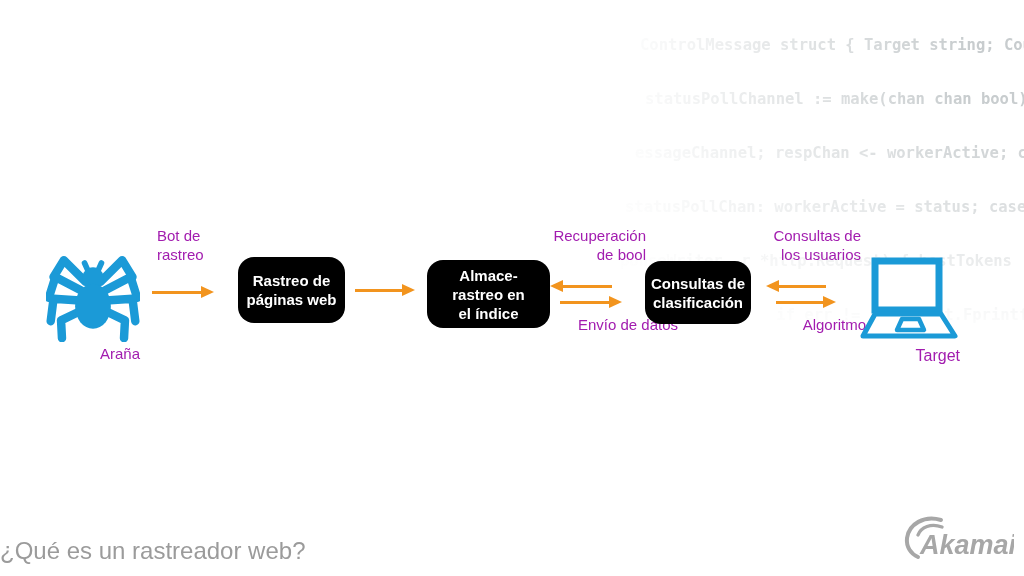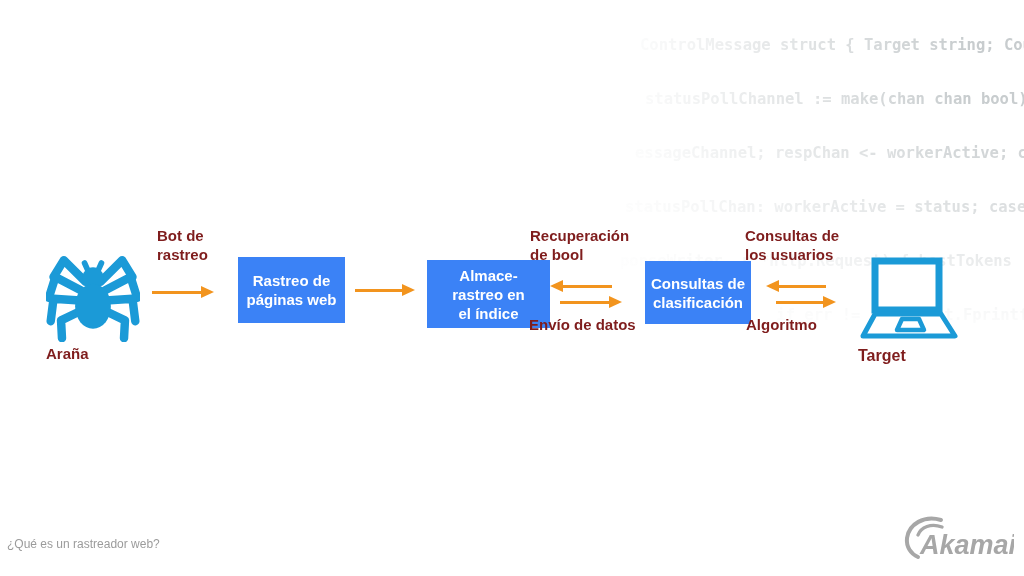--- a/index.html
+++ b/index.html
@@ -12,36 +12,36 @@
               color:#c3c8ca;white-space:pre;overflow:hidden;font-weight:bold;}
   .code-line{height:18px;}
   .fade-left{position:absolute;left:0;top:0;right:0;bottom:0;
              background:linear-gradient(to right,#ffffff 0%,rgba(255,255,255,.92) 18%,
                         rgba(255,255,255,.55) 48%,rgba(255,255,255,.08) 88%);}
   .fade-bottom{position:absolute;left:0;top:0;right:0;bottom:0;
                background:linear-gradient(to bottom,rgba(255,255,255,0) 28%,
                           rgba(255,255,255,.4) 62%,rgba(255,255,255,.97) 96%);}
 
   
-  .lbl{position:absolute;color:#7f1d1d;font-weight:bold;font-size:15px;line-height:19px;z-index:3;}
-  .center{text-align:left;}
-  .box{position:absolute;background:#3b82f6;color:#ffffff;font-weight:bold;font-size:15px;
+  .lbl{position:absolute;color:#a21caf;font-weight:normal;font-size:15px;line-height:19px;z-index:3;}
+  .center{text-align:right;}
+  .box{position:absolute;background:#000000;color:#ffffff;font-weight:bold;font-size:15px;
        line-height:19px;display:flex;flex-direction:column;align-items:center;
-       justify-content:center;text-align:center;z-index:3;}
+       justify-content:center;text-align:center;z-index:3;border-radius:16px;}
   .arrow{position:absolute;height:3px;background:#F2941E;z-index:3;}
   .arrow.right::after{content:"";position:absolute;right:-12px;top:-5px;width:0;height:0;
        border-left:13px solid #F2941E;border-top:6.5px solid transparent;
        border-bottom:6.5px solid transparent;}
   .arrow.left::before{content:"";position:absolute;left:-12px;top:-5px;width:0;height:0;
        border-right:13px solid #F2941E;border-top:6.5px solid transparent;
        border-bottom:6.5px solid transparent;}
   .icon{position:absolute;z-index:3;}
 
   
-  .caption{position:absolute;left:7px;top:537px;font-size:12px;color:#9B9B9B;z-index:3;}
+  .caption{position:absolute;left:0;top:537px;font-size:24px;color:#9B9B9B;z-index:3;}
   .logo{position:absolute;right:10px;top:514px;z-index:3;}
 </style>
 </head>
 <body>
 
 <div class="canvas">
 
   <div class="code-layer">
     <div class="code-line" style="margin-left:80px">ControlMessage struct { Target string; Count in</div>
     <div class="code-line" style="margin-left:85px">statusPollChannel := make(chan chan bool); wor</div>
@@ -102,21 +102,21 @@
     <div>rastreo en</div>
     <div>el índice</div>
   </div>
 
   <div class="lbl center" style="left:530px;top:226px;width:116px">
     <div>Recuperación</div>
     <div>de bool</div>
   </div>
   <div class="arrow left" style="left:562px;top:285px;width:50px"></div>
   <div class="arrow right" style="left:560px;top:301px;width:50px"></div>
-  <div class="lbl center" style="left:529px;top:315px;width:120px">Envío de datos</div>
+  <div class="lbl center" style="left:558px;top:315px;width:120px">Envío de datos</div>
 
   <div class="box" style="left:645px;top:261px;width:106px;height:63px">
     <div>Consultas de</div>
     <div>clasificación</div>
   </div>
 
   <div class="lbl center" style="left:745px;top:226px;width:116px">
     <div>Consultas de</div>
     <div>los usuarios</div>
   </div>

